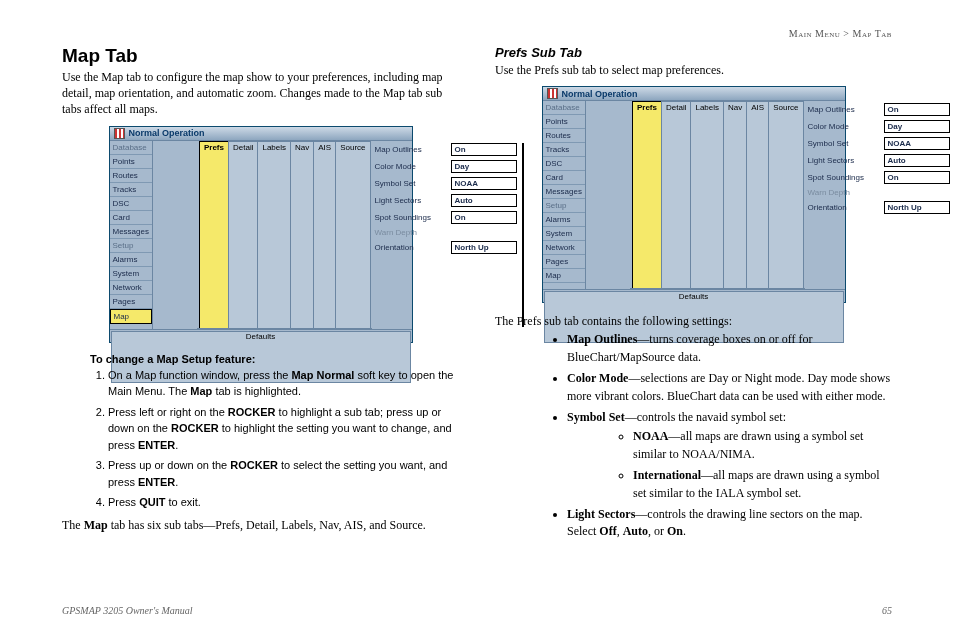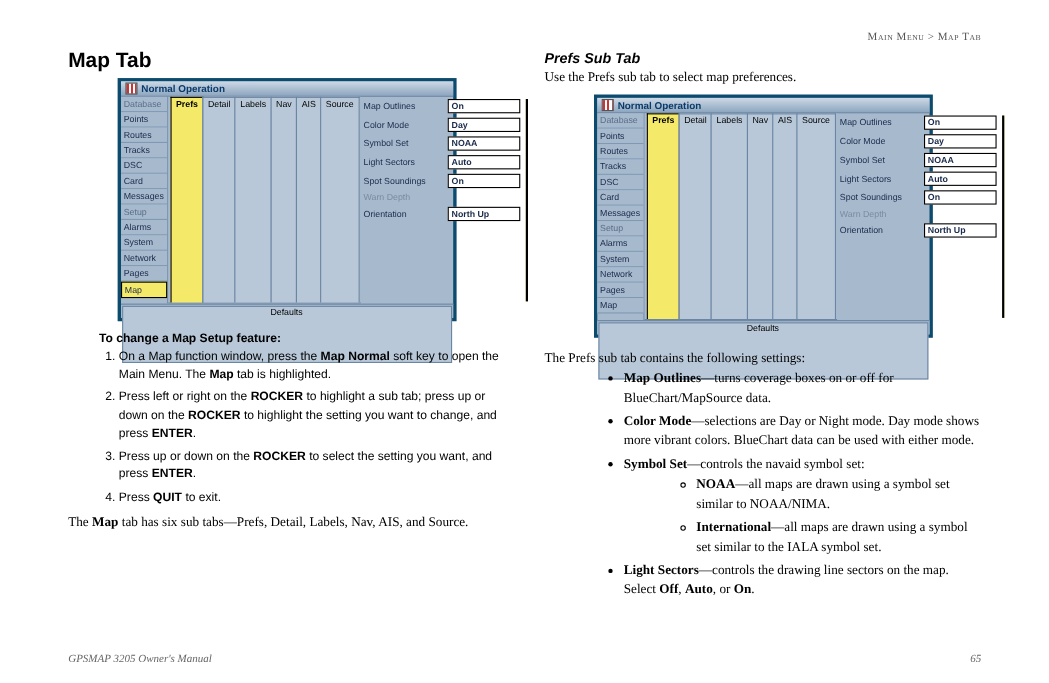--- a/index.html
+++ b/index.html
@@ -46,21 +46,21 @@
     font-family: Liberation Sans, sans-serif;
   }
   .intro {
     font-size: 12px;
     line-height: 1.35;
     margin: 0 0 8px 0;
   }
   .sshot {
     width: 302px;
     margin: 4px auto 10px auto;
-    border: 3px solid #0c4a6e;
+    border: 1px solid #0c4a6e;
     background: #a6b9cd;
     display: flex;
     flex-direction: column;
     font-family: Arial, sans-serif;
   }
   .sshot .titlebar {
     background: linear-gradient(#cdd9e6, #8da6bf);
     display: flex;
     align-items: center;
     gap: 4px;
@@ -72,20 +72,21 @@
   }
   .titlebar-icon {
     width: 9px; height: 9px;
     display: inline-block;
     background: repeating-linear-gradient(90deg,#c33,#c33 2px,#fff 2px,#fff 4px);
     border:1px solid #555;
   }
   .sshot-body {
     display: flex;
     height: 188px;
+    gap: 44px;
   }
   .sidebar {
     width: 52px;
     display: flex;
     flex-direction: column;
     font-size: 8px;
     color: #1a2a4a;
     border-right: 1px solid #6b86a2;
   }
   .sidebar .side-item {
@@ -185,21 +186,21 @@
   ul.bullets{
     font-size: 12px;
     margin: 2px 0 0 10px;
     padding-left: 18px;
     line-height: 1.45;
   }
   ul.bullets li{margin-bottom:4px;margin-left:44px;}
   ul.sub{margin:2px 0 2px 4px;padding-left:18px;}
   .footer{
     position:absolute;
-    bottom:16px;
+    bottom:5px;
     left:62px;right:62px;
     display:flex;
     justify-content:space-between;
     font-size:10px;
     font-style:italic;
     color:#666;
   }
   .body-text{font-size:12px;line-height:1.35;margin:6px 0 0 0;}
 </style>
 </head>
@@ -209,20 +210,21 @@
   <div class="breadcrumb">
     <span>Main Menu</span>
     <span>&gt;</span>
     <span>Map Tab</span>
   </div>
 
   <div class="columns">
 
     <div class="col">
       <h1>Map Tab</h1>
+      <p class="intro">Use the Map tab to configure the map show to your preferences, including map detail, map orientation, and automatic zoom. Changes made to the Map tab sub tabs affect all maps.</p>
 
       <div class="sshot">
         <div class="titlebar">
           <span class="titlebar-icon"></span>
           <span>Normal Operation</span>
         </div>
         <div class="sshot-body">
           <div class="sidebar">
             <div class="side-item side-head">Database</div>
             <div class="side-item">Points</div>

